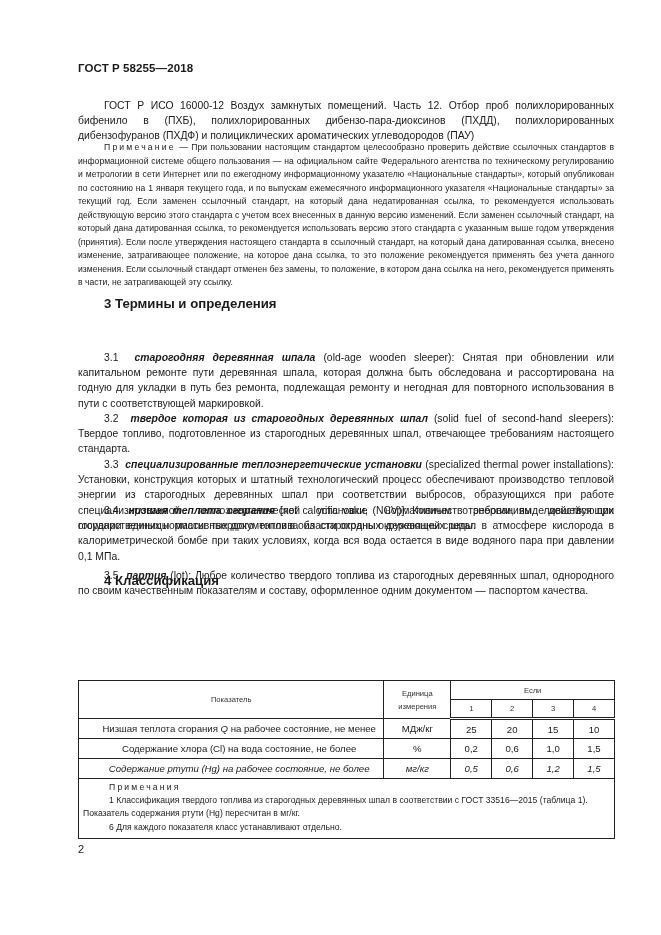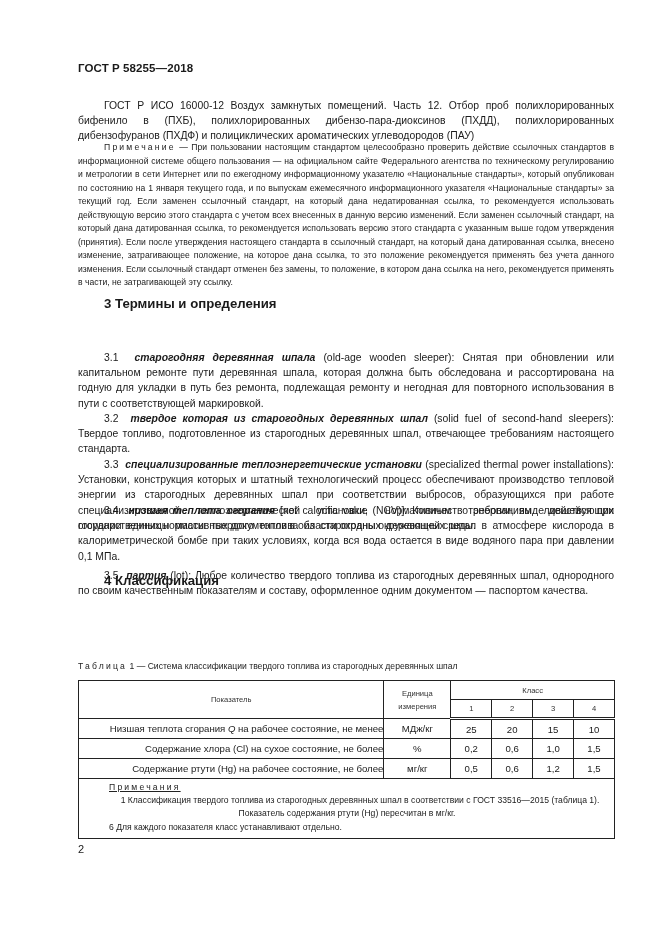--- a/index.html
+++ b/index.html
@@ -11,21 +11,21 @@
   .p .ind { display:inline-block; width:26px; }
   .note { position:absolute; left:78px; width:536px; font-size:8.6px; line-height:13.5px; text-align:justify; color:#222; }
   .note .ind { display:inline-block; width:26px; }
   .spaced { letter-spacing:2.2px; }
   .h2 { position:absolute; left:104px; font-size:13.2px; font-weight:bold; }
   .b { font-weight:bold;font-style:italic; }
   .cap { position:absolute; left:78px; top:661px; font-size:8.6px; color:#222; }
   table.t { position:absolute; left:78px; top:680px; width:537px; border-collapse:collapse; font-size:9.6px; }
   table.t td { border:1px solid #222; padding:0; text-align:center; vertical-align:middle; }
   table.t .hd { font-size:7.6px; color:#333; }
-  table.t .lft { text-align:right; padding-left:16px; }
+  table.t .lft { text-align:center; padding-left:16px; }
   table.t tr.hb td { border-bottom:3px double #222; }
   table.t td.notes { text-align:left; font-size:8.6px; line-height:13.2px; padding:2px 3px 4px 4px; color:#222; }
   .pnum { position:absolute; left:78px; top:843px; font-size:11px; }
 </style>
 </head>
 <body>
 
 <div class="page">
 
   <div class="hdr">ГОСТ Р 58255—2018</div>
@@ -43,71 +43,70 @@
 
   <div class="p" style="top:457px;"><span class="ind"></span><span>3.3</span>&nbsp;&nbsp;<span class="b">специализированные теплоэнергетические установки</span><span> (specialized thermal power installations): Установки, конструкция которых и штатный технологический процесс обеспечивают производство тепловой энергии из старогодных деревянных шпал при соответствии выбросов, образующихся при работе специализированной теплоэнергетической установки, нормативным требованиям действующих государственных нормативных документов в области охраны окружающей среды.</span></div>
 
   <div class="p" style="top:503px;"><span class="ind"></span><span>3.4</span>&nbsp;&nbsp;<span class="b">низшая теплота сгорания</span><span> [net calorific value (NCV)]: Количество энергии, выделившейся при сгорании единицы массы твердого топлива из старогодных деревянных шпал в атмосфере кислорода в калориметрической бомбе при таких условиях, когда вся вода остается в виде водяного пара при давлении 0,1 МПа.</span></div>
 
   <div class="p" style="top:568px;"><span class="ind"></span><span>3.5</span>&nbsp;&nbsp;<span class="b">партия</span><span> (lot): Любое количество твердого топлива из старогодных деревянных шпал, однородного по своим качественным показателям и составу, оформленное одним документом — паспортом качества.</span></div>
 
   <div class="h2" style="top:573px;">4 Классификация</div>
 
 
-  <div class="cap"><span class="spaced">Таблица</span><span> 1 — Система классификации твердого топлива из старогодных деревянных шпал</span></div>
 
   <table class="t">
     <colgroup>
       <col style="width:306px">
         <col style="width:67px">
         <col style="width:41px">
         <col style="width:41px">
         <col style="width:41px">
         <col style="width:41px">
     </colgroup>
     <tbody>
         <tr style="height:19px;">
       <td rowspan="2" class="hd">Показатель</td>
       <td rowspan="2" class="hd" style="line-height:13px;">Единица измерения</td>
-      <td colspan="4" class="hd">Класс</td>
+      <td colspan="4" class="hd">Если</td>
     </tr>
     <tr class="hb" style="height:19px;">
       <td class="hd">1</td>
       <td class="hd">2</td>
       <td class="hd">3</td>
       <td class="hd">4</td>
     </tr>
     <tr style="height:20px;">
       <td class="lft"><span>Низшая теплота сгорания </span><i>Q</i><span> на рабочее состояние, не менее</span></td>
       <td>МДж/кг</td>
       <td>25</td>
       <td>20</td>
       <td>15</td>
       <td>10</td>
     </tr>
     <tr style="height:20px;">
-      <td class="lft"><span>Содержание хлора (Cl) на сухое состояние, не более</span></td>
+      <td class="lft"><span>Содержание хлора (Cl) на вода состояние, не более</span></td>
       <td>%</td>
       <td>0,2</td>
       <td>0,6</td>
       <td>1,0</td>
       <td>1,5</td>
     </tr>
-    <tr style="height:20px;">
+    <tr style="height:20px;font-style:italic;">
       <td class="lft"><span>Содержание ртути (Hg) на рабочее состояние, не более</span></td>
       <td>мг/кг</td>
       <td>0,5</td>
       <td>0,6</td>
       <td>1,2</td>
       <td>1,5</td>
     </tr>
     <tr>
       <td colspan="6" class="notes">
-        <div style="padding-left:26px;text-decoration:underline;" class="spaced">Примечания</div>
-        <div style="text-indent:26px;text-align:center;">1 Классификация твердого топлива из старогодных деревянных шпал в соответствии с ГОСТ 33516—2015 (таблица 1). Показатель содержания ртути (Hg) пересчитан в мг/кг.</div>
+        <div style="padding-left:26px;" class="spaced">Примечания</div>
+        <div style="text-indent:26px;">1 Классификация твердого топлива из старогодных деревянных шпал в соответствии с ГОСТ 33516—2015 (таблица 1). Показатель содержания ртути (Hg) пересчитан в мг/кг.</div>
         <div style="text-indent:26px;">6 Для каждого показателя класс устанавливают отдельно.</div>
       </td>
     </tr>
   </tbody>
     </table>
 
   <div class="pnum">2</div>
 </div>
 
 </body></html>

